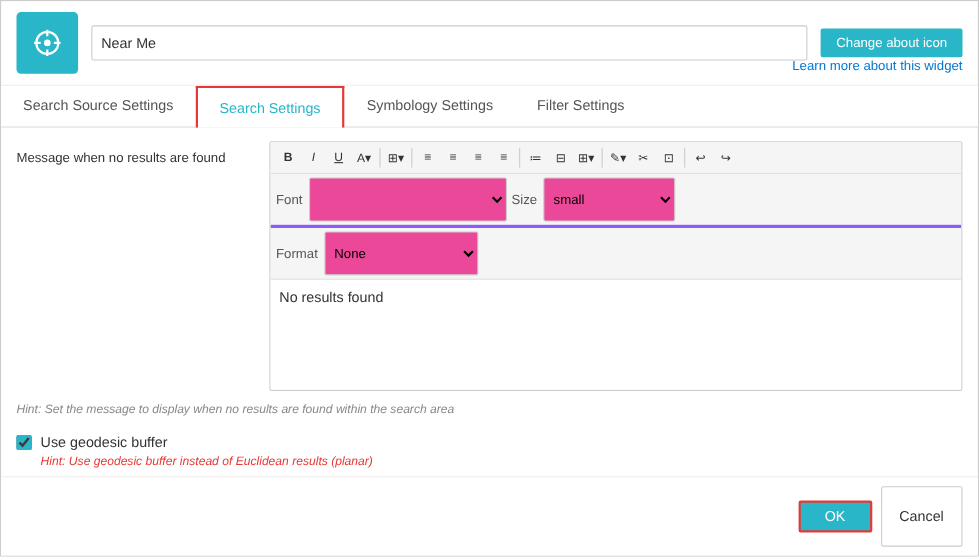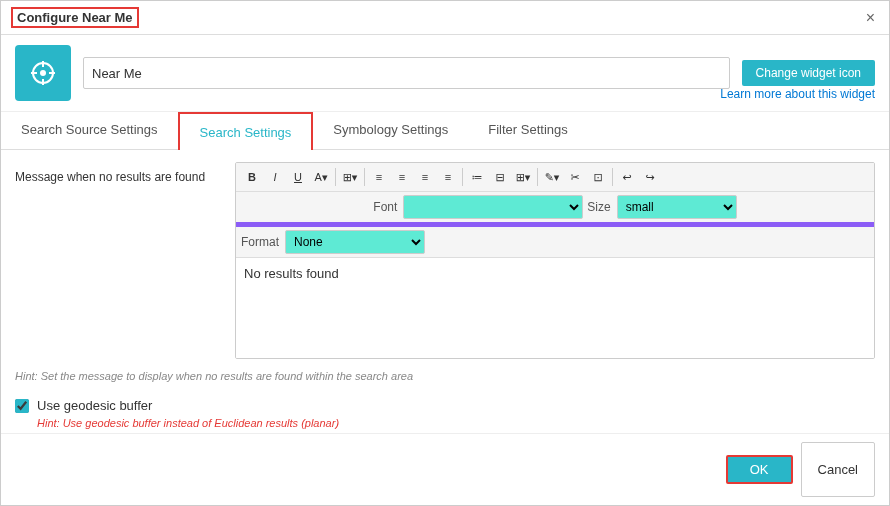--- a/index.html
+++ b/index.html
@@ -131,20 +131,21 @@
       padding: 12px 14px;
       overflow: auto;
       display: flex;
       flex-direction: column;
       gap: 8px;
     }
 
     .message-row {
       display: flex;
       align-items: flex-start;
+      gap: 10px;
     }
 
     .message-label {
       font-size: 12px;
       color: #333;
       white-space: nowrap;
       padding-top: 8px;
       min-width: 220px;
     }
 
@@ -183,37 +184,36 @@
       width: 1px;
       height: 18px;
       background: #ccc;
       margin: 0 2px;
     }
 
     .editor-row2 {
       display: flex;
       align-items: center;
       padding: 3px 5px;
-      border-bottom: 5px solid #8b5cf6;
+      border-bottom: 3px solid #8b5cf6;
       background: #f5f5f5;
       gap: 4px;
-      justify-content: center;
     }
 
     .editor-select-label {
       font-size: 12px;
       color: #555;
       margin-right: 2px;
     }
 
     .editor-select {
-      height: 24px;
+      height: 40px;
       border: 1px solid #ccc;
       font-size: 12px;
-      background: #5eead4;
+      background: #ec4899;
       padding: 0 4px;
       border-radius: 2px;
     }
 
     .font-select { width: 180px; }
     .size-select { width: 120px; }
 
     .editor-row3 {
       display: flex;
       align-items: center;
@@ -301,38 +301,34 @@
       cursor: pointer;
       font-size: 13px;
       border-radius: 2px;
     }
   </style>
 </head>
 <body>
 
 <div class="dialog">
 
-  <div class="title-bar">
-    <span class="title-bar-text">Configure Near Me</span>
-    <button class="close-btn">×</button>
-  </div>
 
   <div class="widget-header">
     <div class="widget-icon">
       <svg viewBox="0 0 32 32" xmlns="http://www.w3.org/2000/svg">
         <circle cx="16" cy="16" r="10" fill="none" stroke="#fff" stroke-width="2"></circle>
         <circle cx="16" cy="16" r="3" fill="#fff"></circle>
         <line x1="16" y1="4" x2="16" y2="10" stroke="#fff" stroke-width="2"></line>
         <line x1="16" y1="22" x2="16" y2="28" stroke="#fff" stroke-width="2"></line>
         <line x1="4" y1="16" x2="10" y2="16" stroke="#fff" stroke-width="2"></line>
         <line x1="22" y1="16" x2="28" y2="16" stroke="#fff" stroke-width="2"></line>
       </svg>
     </div>
     <input class="widget-name-input" type="text" value="Near Me" style="">
-    <button class="change-icon-btn">Change widget icon</button>
+    <button class="change-icon-btn">Change about icon</button>
     <a class="learn-more-link" href="#">Learn more about this widget</a>
   </div>
 
   <div class="tabs">
     <button class="tab">Search Source Settings</button>
     <button class="tab active">Search Settings</button>
     <button class="tab">Symbology Settings</button>
     <button class="tab">Filter Settings</button>
   </div>
 

